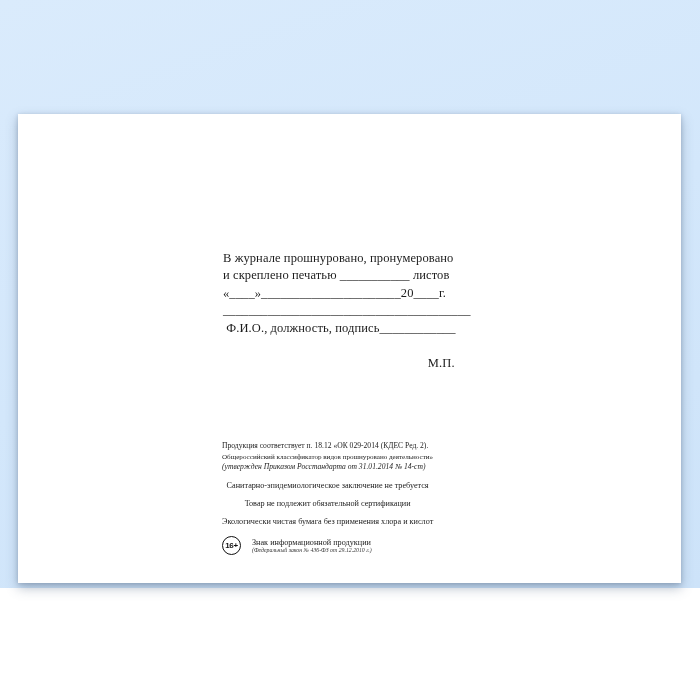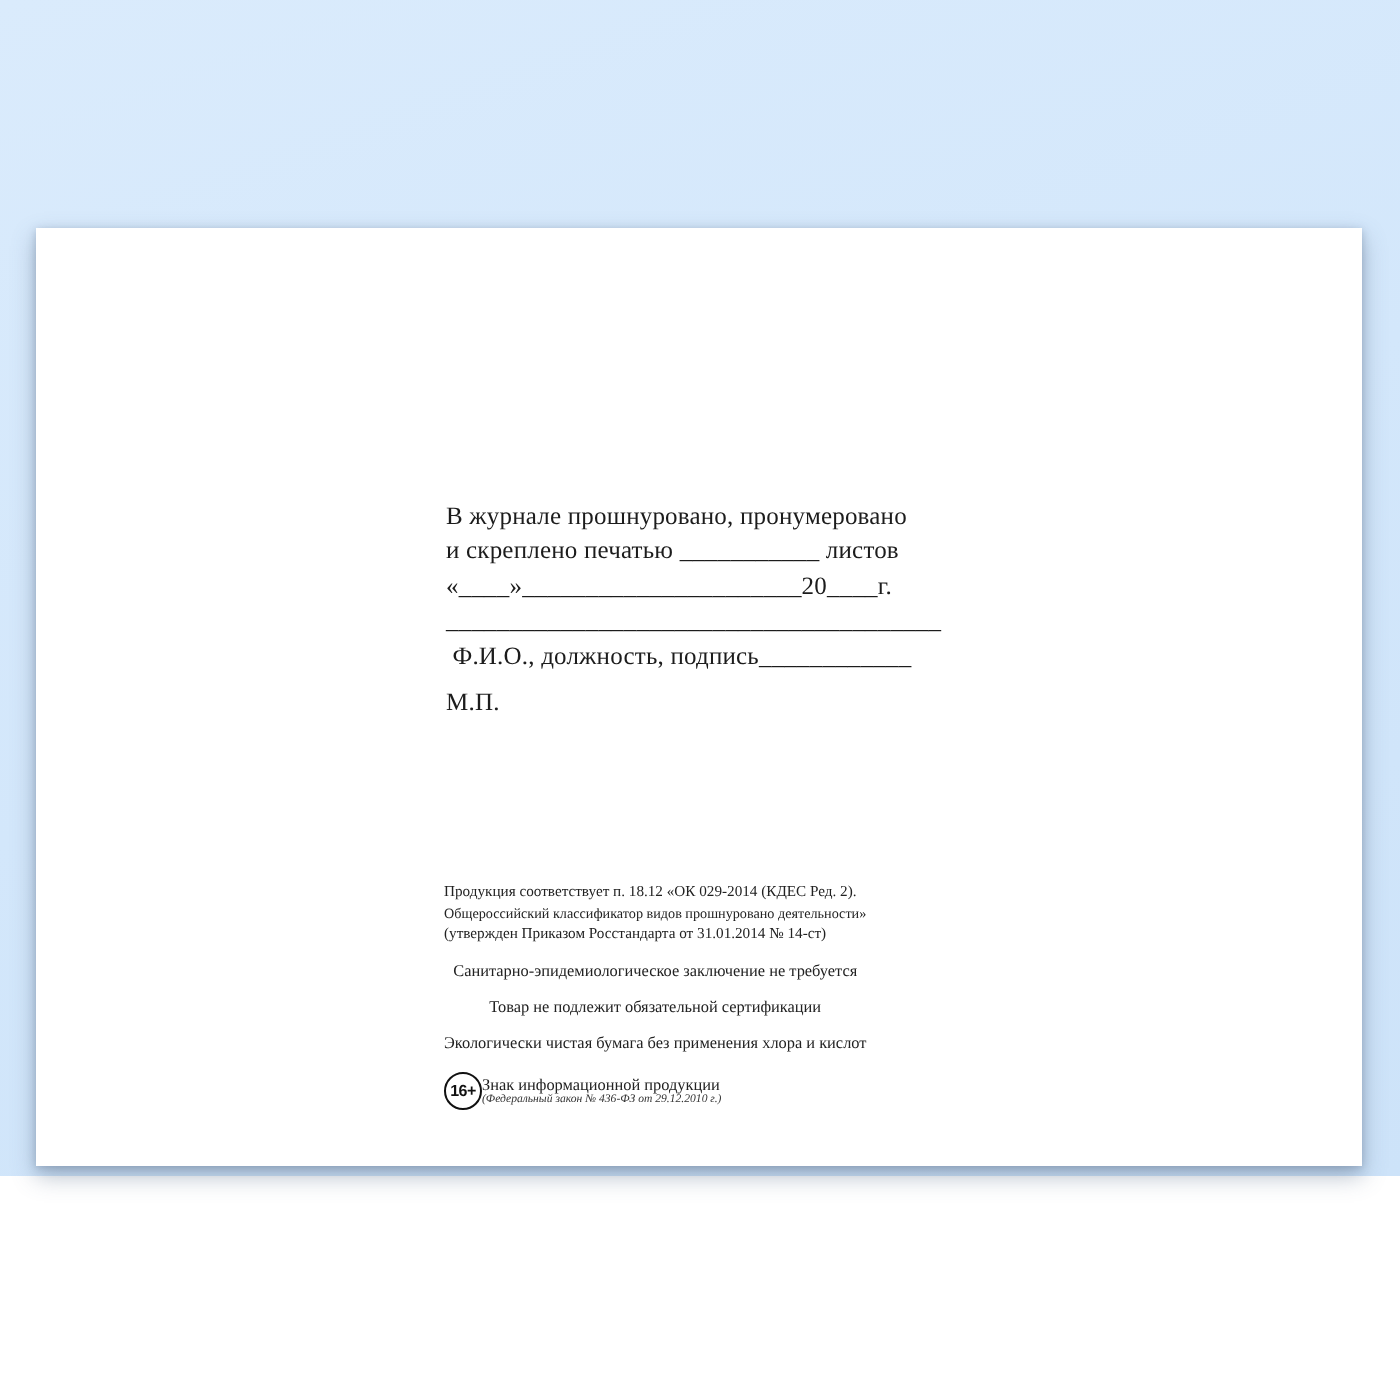--- a/index.html
+++ b/index.html
@@ -23,39 +23,39 @@
   .cert {
     position: absolute;
     left: 205px; top: 136px;
     font-size: 12.5px;
     line-height: 17.4px;
     color: #1c1c1c;
     letter-spacing: 0.1px;
   }
   .cert .line { white-space: pre; }
   .seal {
-    margin-top: 6px;
-    text-align: left;
+    margin-top: 18px;
+    text-align: right;
     padding-right: 16px;
   }
   .footer {
     position: absolute;
     left: 204px; top: 327px;
     color: #222222;
   }
   .comp1 { font-size: 7.6px; line-height: 10.6px; white-space: pre; }
   .comp2 { font-size: 7.1px; line-height: 10.6px; white-space: pre; }
-  .comp3 { font-size: 7.6px; line-height: 10.6px; white-space: pre; }
+  .comp3 { font-size: 7.6px; line-height: 10.6px; font-style: italic; white-space: pre; }
   .note  { font-size: 8.2px; line-height: 8.5px; margin-top: 9.5px; white-space: pre; text-align: center; }
   .note:first-of-type { margin-top: 7px; }
   .age-row {
     margin-top: 9px;
     display: flex;
     align-items: center;
-    gap: 0;
+    gap: 11px;
   }
   .age-badge {
     width: 17px; height: 17px;
     border: 1.8px solid #111111;
     border-radius: 50%;
     display: flex; align-items: center; justify-content: center;
     font-family: "Liberation Sans", sans-serif;
     font-weight: bold;
     font-size: 8px;
     letter-spacing: -0.3px;

